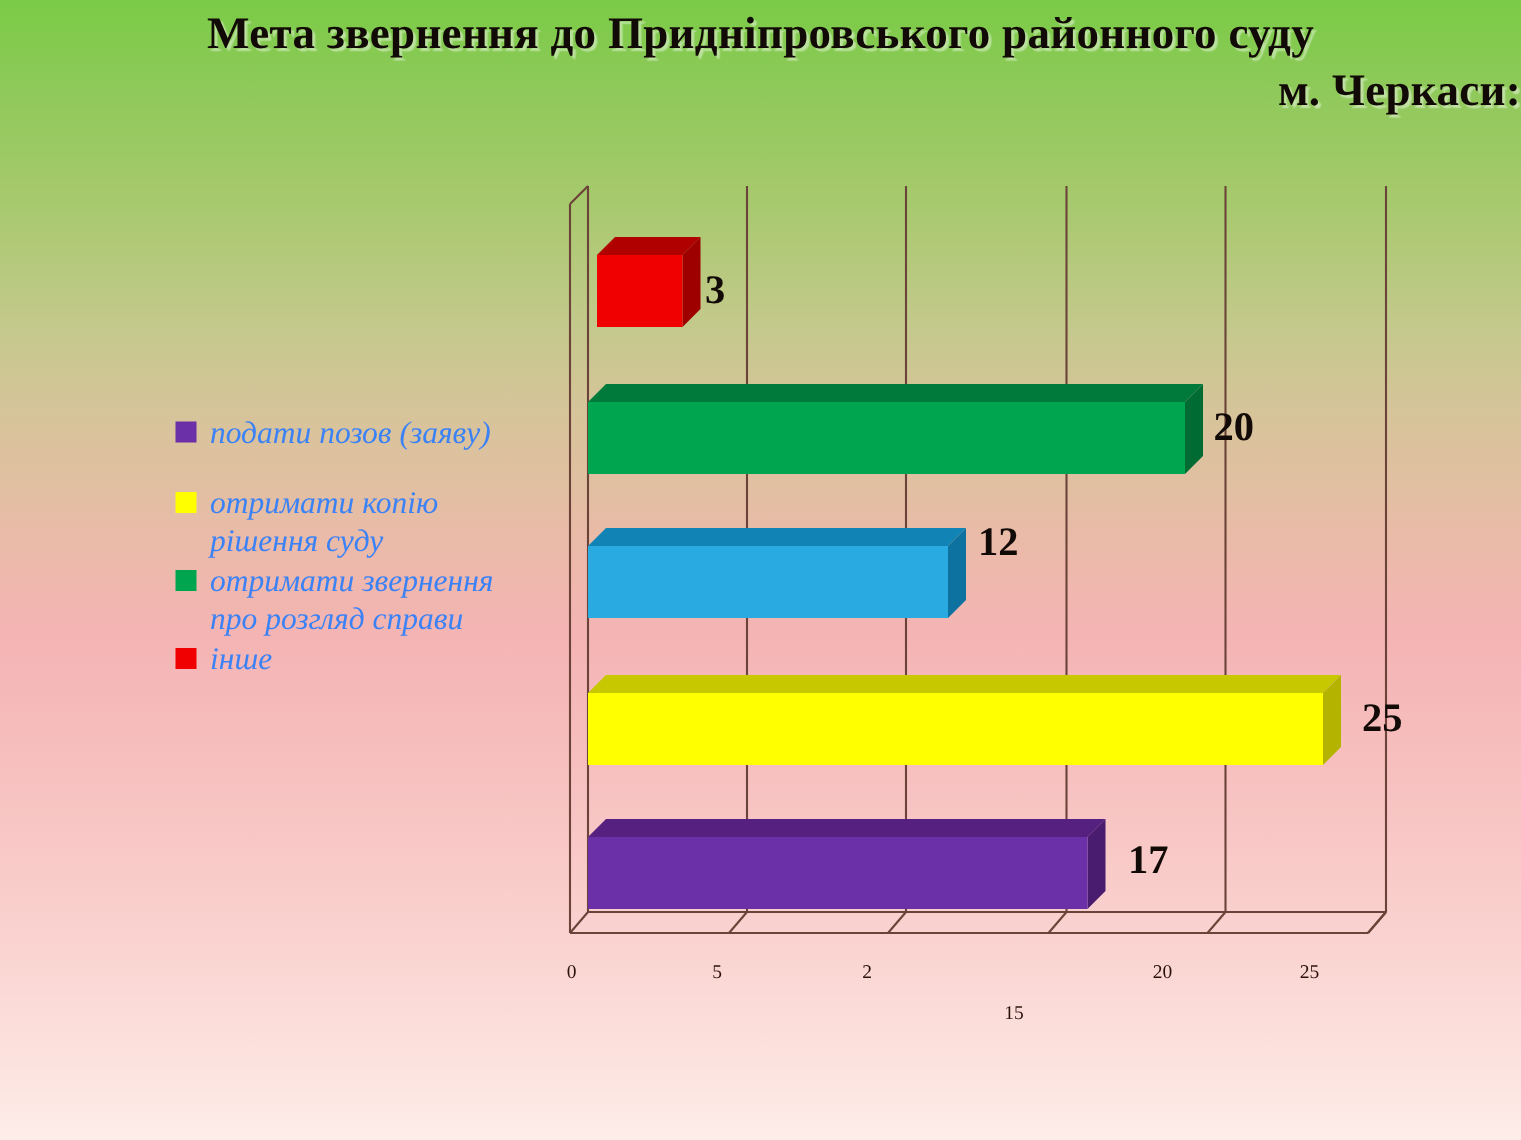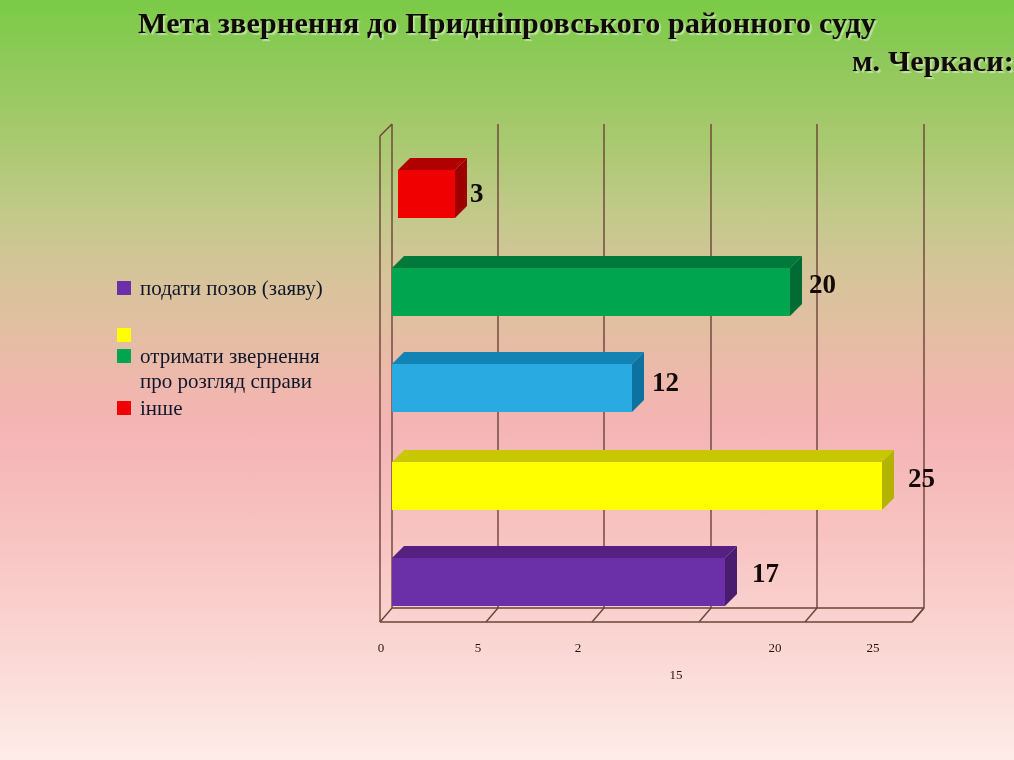--- a/index.html
+++ b/index.html
@@ -42,22 +42,23 @@
   }
   .legend-row{
     display:flex;align-items:flex-start;
     margin-bottom:2px;
   }
   .legend-row.gap{margin-top:22px;}
   .swatch{
     width:14px;height:14px;flex:0 0 14px;margin-top:5px;margin-right:9px;
   }
   .legend-label{
-    font-size:21px;line-height:25px;color:#0f172a;
+    font-size:21px;line-height:25px;color:#3b82f6;
     font-family:"Liberation Serif",serif;
+    font-style:italic;
   }
 
   
   .plot{position:absolute;left:0;top:0;width:1014px;height:760px;pointer-events:none;}
   .plot svg{display:block;}
 
   .vlabel{
     position:absolute;
     font-size:27px;font-weight:bold;color:#120a06;
     font-family:"Liberation Serif",serif;
@@ -81,20 +82,22 @@
     <span class="l2">м. Черкаси:</span>
   </div>
 
   <div class="legend">
     <div class="legend-row">
       <span class="swatch" style="background: rgb(107, 47, 168);"></span>
       <span class="legend-label" style="white-space: pre-line;">подати позов (заяву)</span>
     </div>
     <div class="legend-row gap">
       <span class="swatch" style="background: rgb(255, 255, 0);"></span>
+      <span class="legend-label" style="white-space: pre-line;">отримати копію
+рішення суду</span>
     </div>
     <div class="legend-row">
       <span class="swatch" style="background: rgb(0, 165, 80);"></span>
       <span class="legend-label" style="white-space: pre-line;">отримати звернення
 про розгляд справи</span>
     </div>
     <div class="legend-row">
       <span class="swatch" style="background: rgb(240, 0, 0);"></span>
       <span class="legend-label" style="white-space: pre-line;">інше</span>
     </div>
@@ -150,21 +153,21 @@
       <g>
         <polygon points="392,558 725,558 737,546 404,546" fill="#55207F"></polygon>
         <polygon points="725,558 737,546 737,594 725,606" fill="#4A1C70"></polygon>
         <rect x="392" y="558" width="333" height="48" fill="#6B2FA8"></rect>
       </g>
     </svg>
   </div>
 
   <div class="vlabel" style="left:470px;top:178px;">3</div>
   <div class="vlabel" style="left:809px;top:269px;">20</div>
-  <div class="vlabel" style="left:652px;top:367px;">12</div>
+  <div class="vlabel" style="left:652px;top:346px;">12</div>
   <div class="vlabel" style="left:908px;top:463px;">25</div>
   <div class="vlabel" style="left:745px;top:558px;margin-left:7px;">17</div>
 
   <div class="tick" style="left:381px;top:640px;">0</div>
   <div class="tick" style="left:478px;top:640px;">5</div>
   <div class="tick" style="left:578px;top:640px;">2</div>
   <div class="tick" style="left:676px;top:667px;">15</div>
   <div class="tick" style="left:775px;top:640px;">20</div>
   <div class="tick" style="left:873px;top:640px;">25</div>
 

